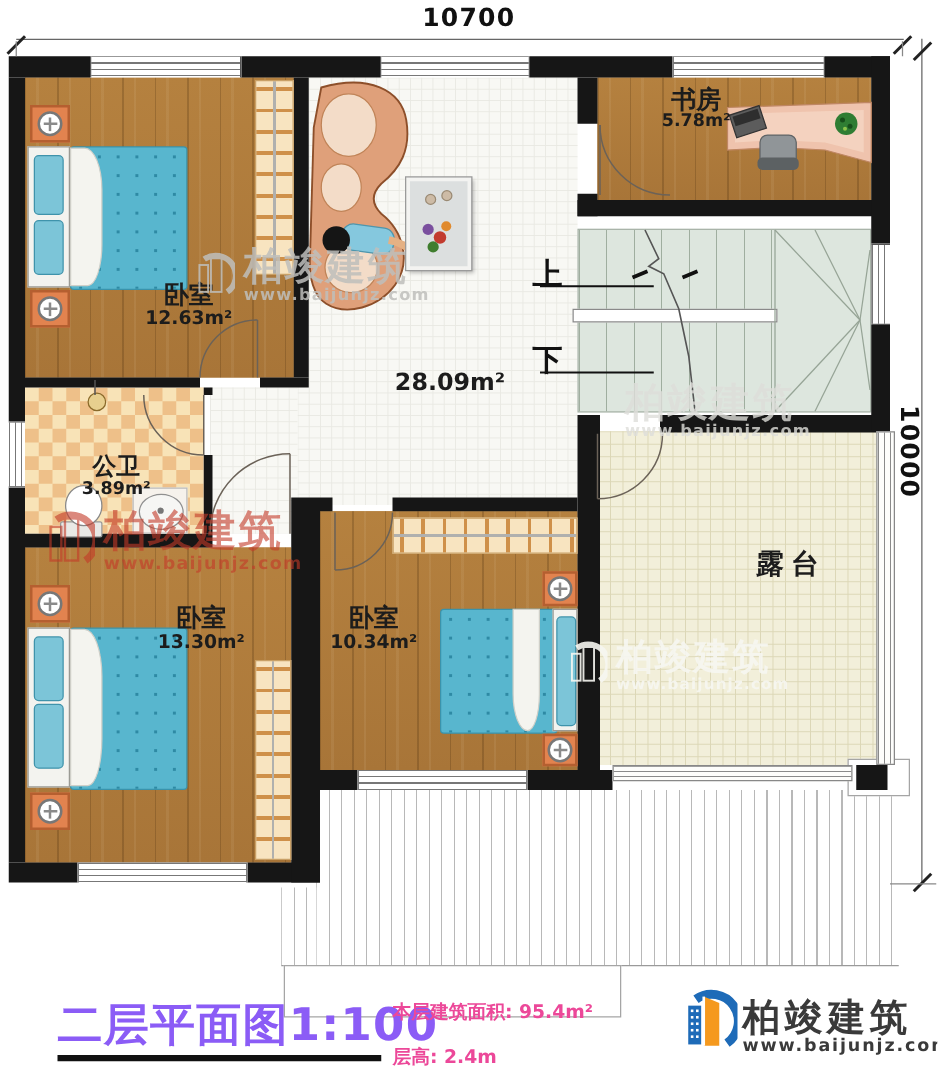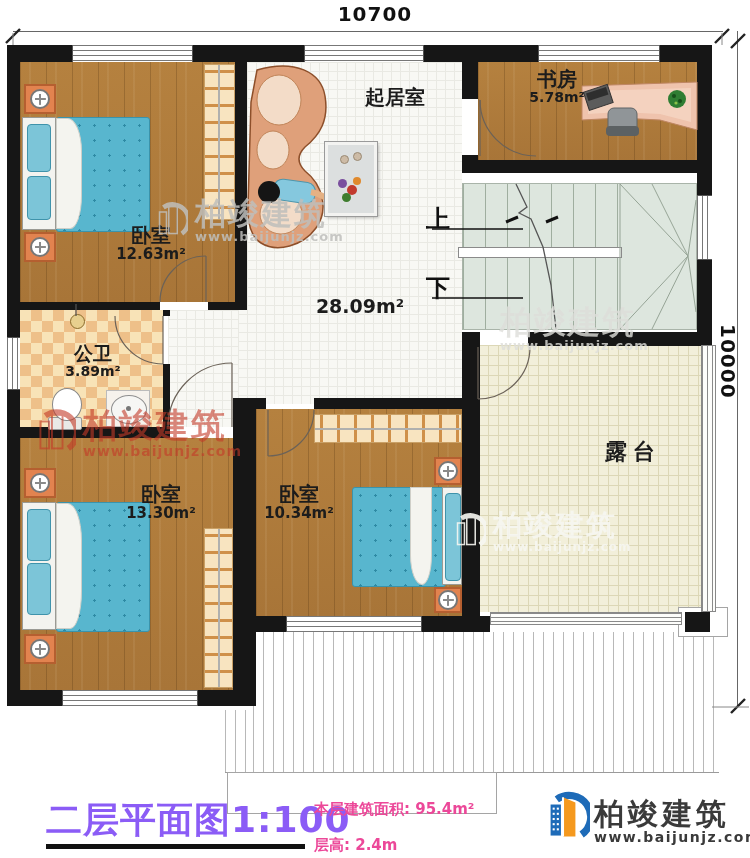--- a/index.html
+++ b/index.html
@@ -269,30 +269,27 @@
       <line x1="13" y1="33" x2="13" y2="45"></line>
         <line x1="722" y1="33" x2="722" y2="45"></line>
       <line x1="712" y1="707" x2="749" y2="707"></line>
     </g>
   </svg>
 
   <div class="abs rlabel" style="left:86px;top:224px;width:130px;">
     <div class="rname">卧室</div>
     <div class="rarea">12.63m²</div>
   </div>
-  <div class="abs rlabel" style="left:330px;top:86px;width:130px;font-size:21px;">
-    <div class="rname">起居室</div>
-  </div>
   <div class="abs rlabel rarea" style="left:300px;top:296px;width:120px;font-size:19px;">28.09m²</div>
   <div class="abs rlabel" style="left:492px;top:68px;width:130px;">
     <div class="rname">书房</div>
     <div class="rarea" style="font-size:14px;">5.78m²</div>
   </div>
   <div class="abs rlabel" style="left:28px;top:343px;width:130px;">
-    <div class="rname" style="font-size:19px;">公卫</div>
+    <div class="rname" style="font-size:19px;margin-top:20px;">公卫</div>
     <div class="rarea" style="font-size:14px;">3.89m²</div>
   </div>
   <div class="abs rlabel" style="left:96px;top:483px;width:130px;">
     <div class="rname">卧室</div>
     <div class="rarea">13.30m²</div>
   </div>
   <div class="abs rlabel" style="left:234px;top:483px;width:130px;">
     <div class="rname">卧室</div>
     <div class="rarea">10.34m²</div>
   </div>

